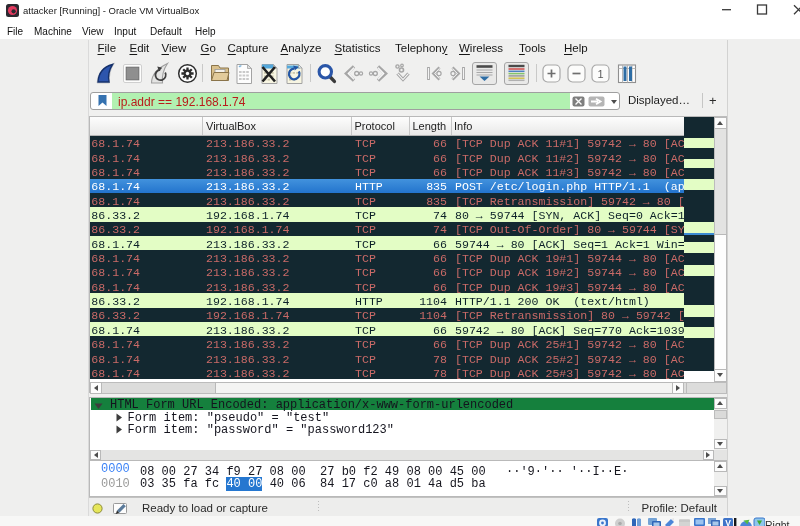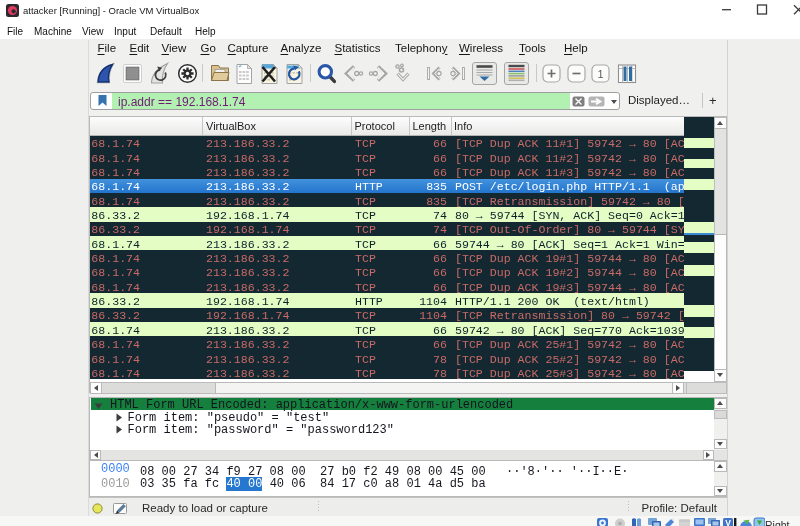--- a/index.html
+++ b/index.html
@@ -240,21 +240,21 @@
         <rect x="13" y="3.5" width="3" height="14.5"></rect>
       </g>
     </svg>
 </div>
 <div id="filterrow">
   <div class="abs" style="left:90px;top:91.5px;width:530px;height:18px;background:#fff;border:1px solid #9f9f9f;border-radius:3px"></div>
   <div class="abs" style="left:112px;top:92.5px;width:458px;height:16px;background:#b2f1b1"></div>
   <svg class="abs" style="left:96.5px;top:94px" width="11" height="13" viewBox="0 0 11 13">
       <path d="M1.5 1 h8 v11 l-4-3.4 -4 3.4 Z" fill="#3572b0"></path>
     </svg>
-  <span class="abs" style="left:118px;top:95px;font-size:12px;color:#701a75">ip.addr == 192.168.1.74</span>
+  <span class="abs" style="left:118px;top:95px;font-size:12px;color:#b91c1c">ip.addr == 192.168.1.74</span>
   <svg class="abs" style="left:572px;top:95.5px" width="13" height="11" viewBox="0 0 13 11">
       <rect x="0.5" y="0.5" width="12" height="10" rx="2" fill="#7e7e7e"></rect>
       <path d="M3.5 2.5l6 6M9.5 2.5l-6 6" stroke="#fbfbfb" stroke-width="1.4"></path>
     </svg>
   <svg class="abs" style="left:587.5px;top:95.5px" width="17" height="11" viewBox="0 0 17 11">
       <rect x="0.5" y="0.5" width="16" height="10" rx="2" fill="#b5b5b5"></rect>
       <path d="M3 5.5 h7 M8 2.8 L12.5 5.5 L8 8.2" stroke="#fff" stroke-width="1.8" fill="none"></path>
     </svg>
   <div class="abs tri" style="left:610.5px;top:100px;border-left:3.6px solid transparent;border-right:3.6px solid transparent;border-top:4.4px solid #4c4c4c"></div>
   <span class="abs" style="left:628px;top:94px;font-size:11.5px;color:#1c1c1c">Displayed…</span>
@@ -346,21 +346,21 @@
 <div class="sbtn" style="left:90px;top:450px;width:11px;height:9.5px">
     <div class="tri" style="border-top:3.2px solid transparent;border-bottom:3.2px solid transparent;border-right:4.2px solid #4c4c4c"></div>
   </div>
 <div class="sbtn" style="left:702.5px;top:450px;width:11px;height:9.5px">
     <div class="tri" style="border-top:3.2px solid transparent;border-bottom:3.2px solid transparent;border-left:4.2px solid #4c4c4c"></div>
   </div>
 <div id="hexoff"></div>
 <div id="hex">
   <span class="hx" style="left:11px;top:1px;color:#3b82f6">0000</span>
   <span class="hx" style="left:50px;top:3.5px">08 00 27 34 f9 27 08 00  27 b0 f2 49 08 00 45 00</span>
-  <span class="hx" style="left:416px;top:3.5px">··'8·'·· '··I··E·</span>
+  <span class="hx" style="left:416px;top:3.5px">··'9·'·· '··I··E·</span>
   <span class="hx" style="left:11px;top:15.7px;color:#9a9a99">0010</span>
   <span class="hx" style="left:50px;top:15.7px">03 35 fa fc <span class="hl">40 00</span> 40 06  84 17 c0 a8 01 4a d5 ba</span>
 </div>
 <div class="abs" style="left:714px;top:461px;width:12.5px;height:35px;background:#f0f0ef"></div>
 <div class="sbtn" style="left:714px;top:461px;width:12.5px;height:10.5px">
     <div class="tri" style="border-left:3.4px solid transparent;border-right:3.4px solid transparent;border-bottom:4.4px solid #4c4c4c"></div>
   </div>
 <div class="sbtn" style="left:714px;top:485.5px;width:12.5px;height:10.5px">
     <div class="tri" style="border-left:3.4px solid transparent;border-right:3.4px solid transparent;border-top:4.4px solid #4c4c4c"></div>
   </div>

